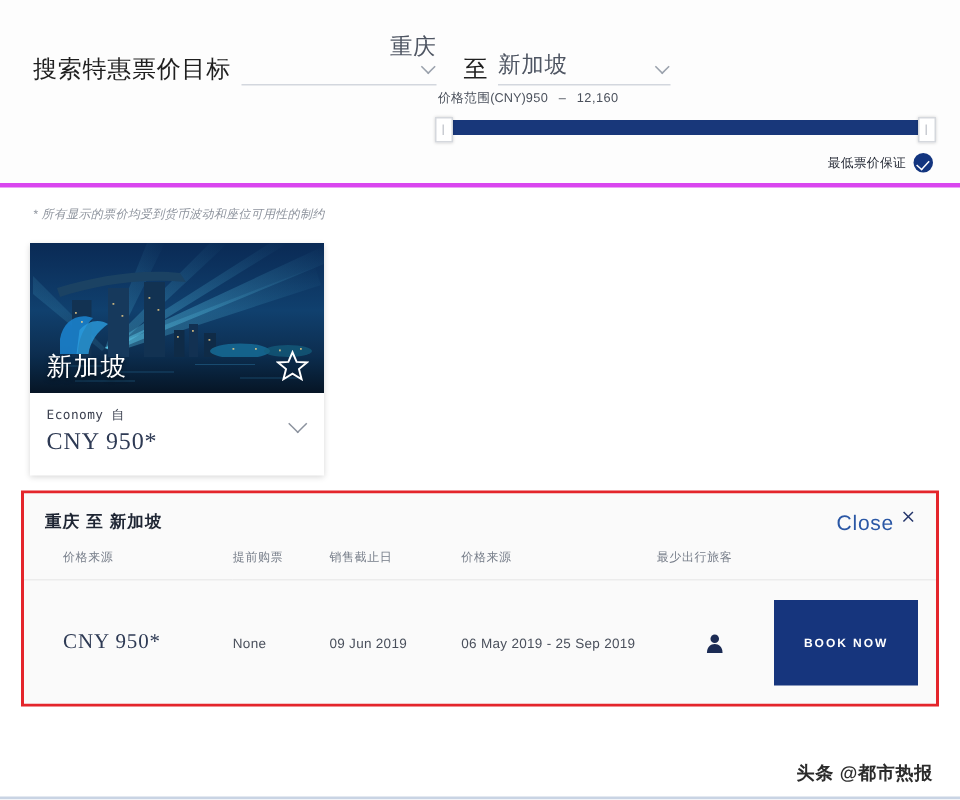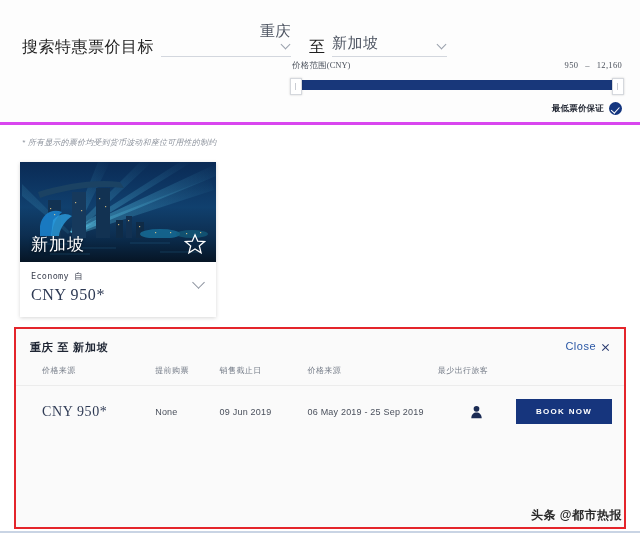--- a/index.html
+++ b/index.html
@@ -128,26 +128,25 @@
 
   
   .price-block {
     position: absolute;
     left: 292px;
     top: 60px;
     width: 330px;
   }
   .price-head {
     display: flex;
-    justify-content: space-between;
+    justify-content: flex-start;
     align-items: baseline;
     font-size: 8.5px;
     color: #4b515c;
     letter-spacing: 0.2px;
-    font-family: Liberation Serif, serif;
   }
   .price-head .cny-note { letter-spacing: 0; }
   .price-vals {
     font-size: 8.5px;
     color: #4b515c;
     letter-spacing: 0.3px;
   }
   .price-vals .dash { margin: 0 7px; }
   .slider {
     position: relative;
@@ -180,21 +179,21 @@
     background: #c9ccd2;
   }
 
   .guarantee {
     position: absolute;
     right: 18px;
     top: 102px;
     display: flex;
     align-items: flex-end;
     font-size: 8.5px;
-    font-weight: bold;
+    font-weight: normal;
     color: #1f2430;
     letter-spacing: 0.2px;
   }
   .guarantee .check {
     margin-left: 5px;
     width: 13px; height: 13px;
     border-radius: 50%;
     background: #13357f;
     position: relative;
   }
@@ -284,21 +283,21 @@
     border-bottom: 1.2px solid #8b929e;
     transform: rotate(45deg);
   }
 
   
   .results {
     position: absolute;
     left: 14px;
     top: 327px;
     width: 612px;
-    height: 202px;
+    height: 144px;
     border: 2px solid #e4252b;
     background: #fafafa;
     box-sizing: border-box;
   }
   .results-inner {
     position: absolute;
     left: 0; top: 0; right: 0; bottom: 0;
     background: #fafafa;
   }
   .results-head {
@@ -309,22 +308,22 @@
     justify-content: space-between;
   }
   .route-title {
     font-size: 11px;
     font-weight: bold;
     color: #1e2533;
     letter-spacing: 0.8px;
   }
   .close-link {
     display: flex;
-    align-items: flex-end;
-    font-size: 11px;
+    align-items: flex-start;
+    font-size: 14px;
     color: #2a57a5;
     letter-spacing: 0.5px;
     cursor: pointer;
   }
   .close-x {
     margin-left: 5px;
     width: 9px; height: 9px;
     position: relative;
   }
   .close-x::before, .close-x::after {
@@ -377,21 +376,21 @@
     width: 13px; height: 14px;
   }
   .book-btn {
     display: inline-block;
     background: #16357d;
     color: #ffffff;
     font-size: 8px;
     font-weight: bold;
     letter-spacing: 1.3px;
     text-align: center;
-    padding: 8px 0;
+    padding: 24px 0;
     width: 96px;
     border: none;
     cursor: pointer;
     font-family: "Liberation Sans", sans-serif;
   }
 
   
   .watermark {
     position: absolute;
     right: 18px;

